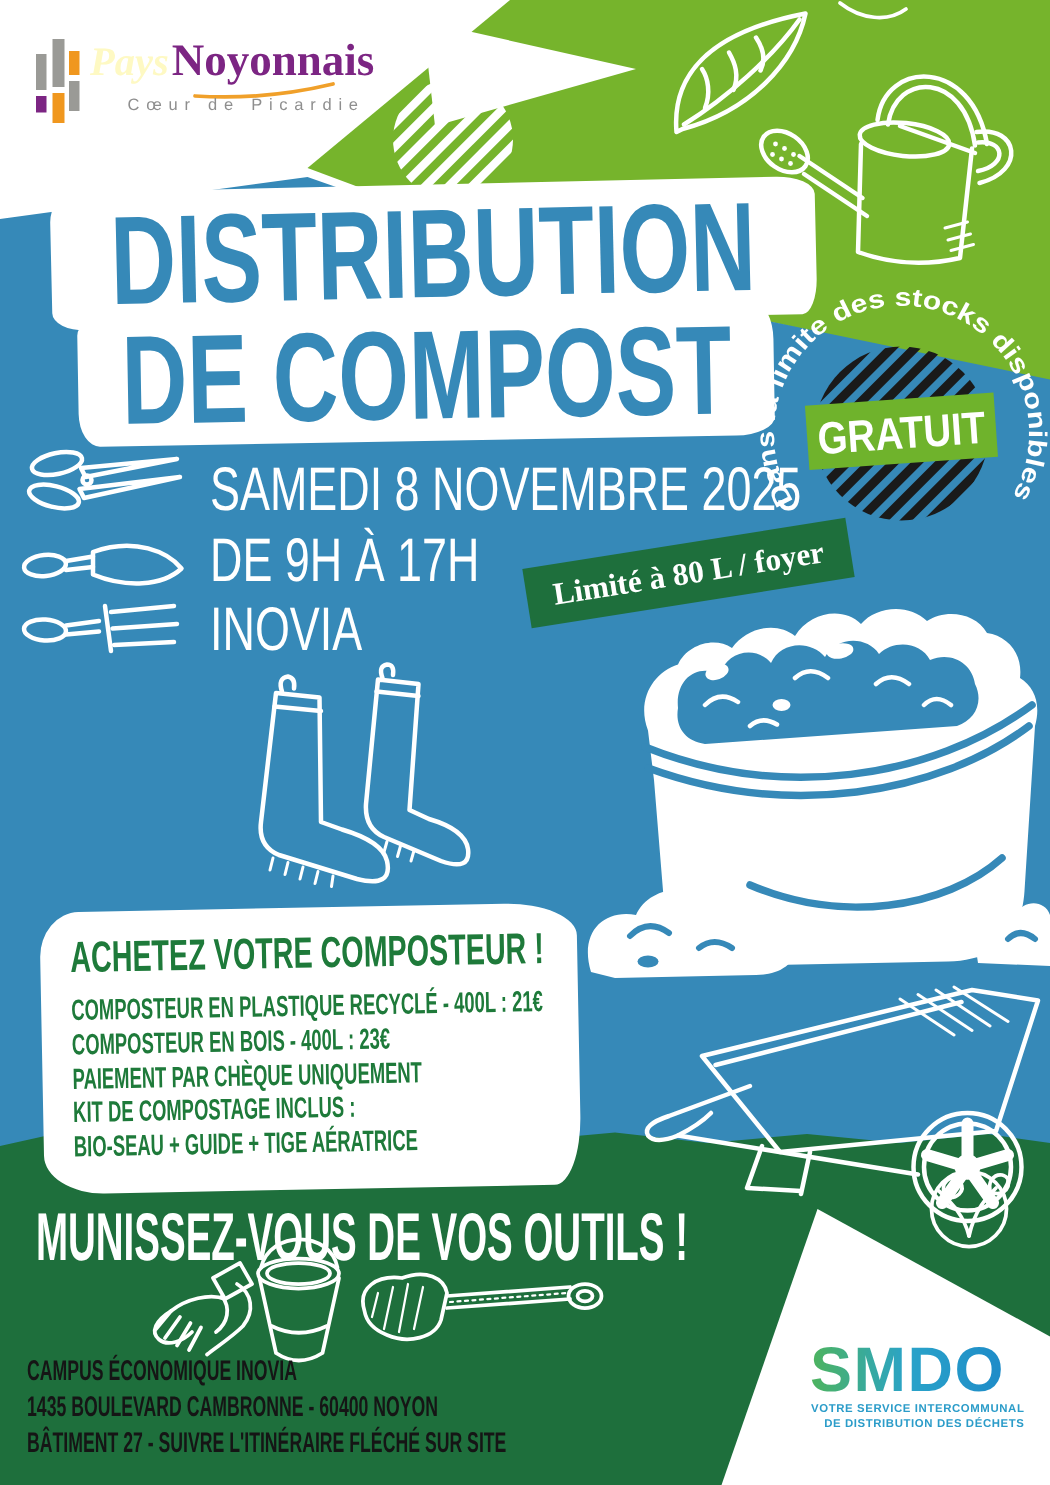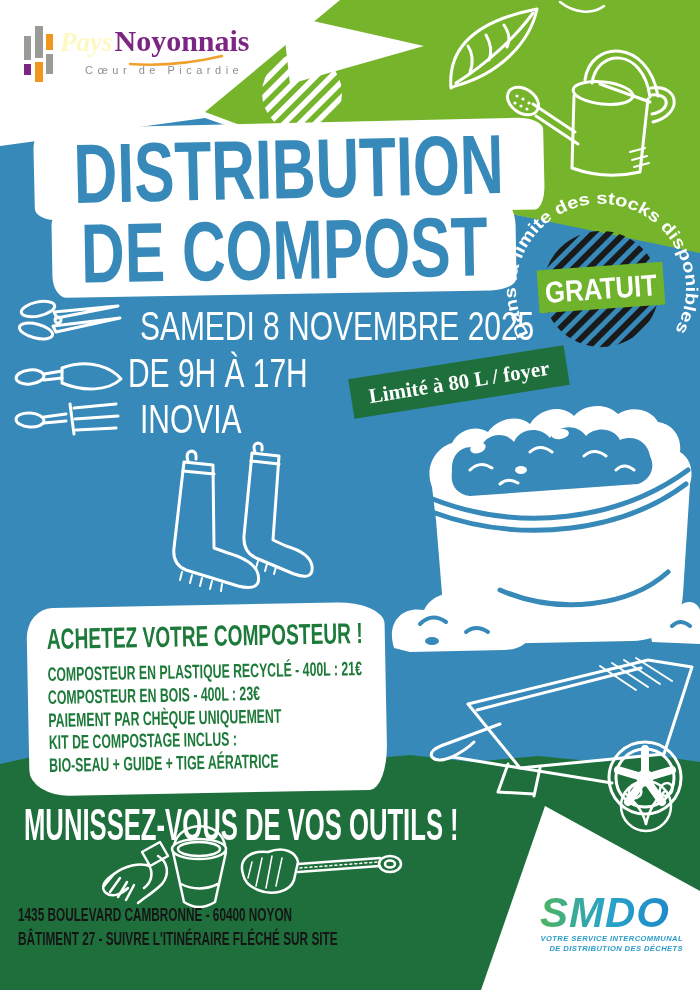--- a/index.html
+++ b/index.html
@@ -27,21 +27,21 @@
   .offer-line{font-weight:bold;font-size:19.5px;line-height:22.8px;}
   
   .tools-heading{left:24px;top:799px;color:#fff;font-weight:bold;font-size:45px;}
   .addr-line{color:#151515;font-weight:bold;font-size:19px;line-height:24px;}
   .addr{left:18px;top:903px;}
   
   .logo-name1{font-family:"Liberation Serif",serif;font-style:italic;font-weight:bold;font-size:27px;color:#fef9c3;}
   .logo-name2{font-family:"Liberation Serif",serif;font-weight:bold;font-size:30px;color:#7c2583;margin-left:2px;}
   .logo-sub{font-size:11px;letter-spacing:4.5px;color:#8e8e8e;}
   
-  .smdo{left:527px;top:892px;width:156px;text-align:center;font-style:italic;}
+  .smdo{left:527px;top:892px;width:156px;text-align:center;}
   .smdo-name{font-size:42px;font-weight:800;letter-spacing:1px;line-height:42px;
              background:linear-gradient(90deg,#55b747,#2aa3c9,#1b86c8);
              -webkit-background-clip:text;background-clip:text;color:transparent;}
   .smdo-tag{font-size:7.6px;font-weight:bold;letter-spacing:.4px;color:#2b9cc9;line-height:10px;text-align:right;}
 </style>
 </head>
 <body>
 
 <div class="poster">
 
@@ -251,39 +251,40 @@
   <div class="abs logo-sub" style="left:85px;top:64px;">Cœur de Picardie</div>
 
   <div class="t-line t1">
       <span class="cond" style="transform:scaleX(.72);">DISTRIBUTION</span>
     </div>
   <div class="t-line t2">
       <span class="cond" style="transform:scaleX(.72);">DE COMPOST</span>
     </div>
 
   <div class="abs date-line" style="left:140px;top:303px;"><span class="cond" style="transform:scaleX(.73);">SAMEDI 8 NOVEMBRE 2025</span></div>
-  <div class="abs date-line" style="left:128px;top:350px;"><span class="cond" style="transform:scaleX(.73);">DE 9H À 17H</span></div>
+  <div class="abs date-line" style="left:140px;top:350px;"><span class="cond" style="transform:scaleX(.73);">DE 9H À 17H</span></div>
   <div class="abs date-line" style="left:140px;top:396px;"><span class="cond" style="transform:scaleX(.73);">INOVIA</span></div>
 
   <div class="abs limit-badge">
       <span>Limité à 80 L / foyer</span>
     </div>
 
   <div class="abs offer-box">
     <div class="offer-heading"><span class="cond" style="transform:scaleX(.66);">ACHETEZ VOTRE COMPOSTEUR !</span></div>
     <div class="offer-line"><span class="cond" style="transform:scaleX(.63);">COMPOSTEUR EN PLASTIQUE RECYCLÉ - 400L : 21€</span></div>
     <div class="offer-line"><span class="cond" style="transform:scaleX(.63);">COMPOSTEUR EN BOIS - 400L : 23€</span></div>
     <div class="offer-line"><span class="cond" style="transform:scaleX(.63);">PAIEMENT PAR CHÈQUE UNIQUEMENT</span></div>
     <div class="offer-line"><span class="cond" style="transform:scaleX(.63);">KIT DE COMPOSTAGE INCLUS :</span></div>
     <div class="offer-line"><span class="cond" style="transform:scaleX(.63);">BIO-SEAU + GUIDE + TIGE AÉRATRICE</span></div>
   </div>
 
   <div class="abs tools-heading"><span class="cond" style="transform:scaleX(.57);">MUNISSEZ-VOUS DE VOS OUTILS !</span></div>
 
   <div class="abs addr">
+    <div class="addr-line"><span class="cond" style="transform:scaleX(.62);">CAMPUS ÉCONOMIQUE INOVIA</span></div>
     <div class="addr-line"><span class="cond" style="transform:scaleX(.62);">1435 BOULEVARD CAMBRONNE - 60400 NOYON</span></div>
     <div class="addr-line"><span class="cond" style="transform:scaleX(.62);">BÂTIMENT 27 - SUIVRE L'ITINÉRAIRE FLÉCHÉ SUR SITE</span></div>
   </div>
 
   <div class="abs smdo">
     <div class="smdo-name">SMDO</div>
     <div class="smdo-tag">VOTRE SERVICE INTERCOMMUNAL</div>
     <div class="smdo-tag">DE DISTRIBUTION DES DÉCHETS</div>
   </div>
 

